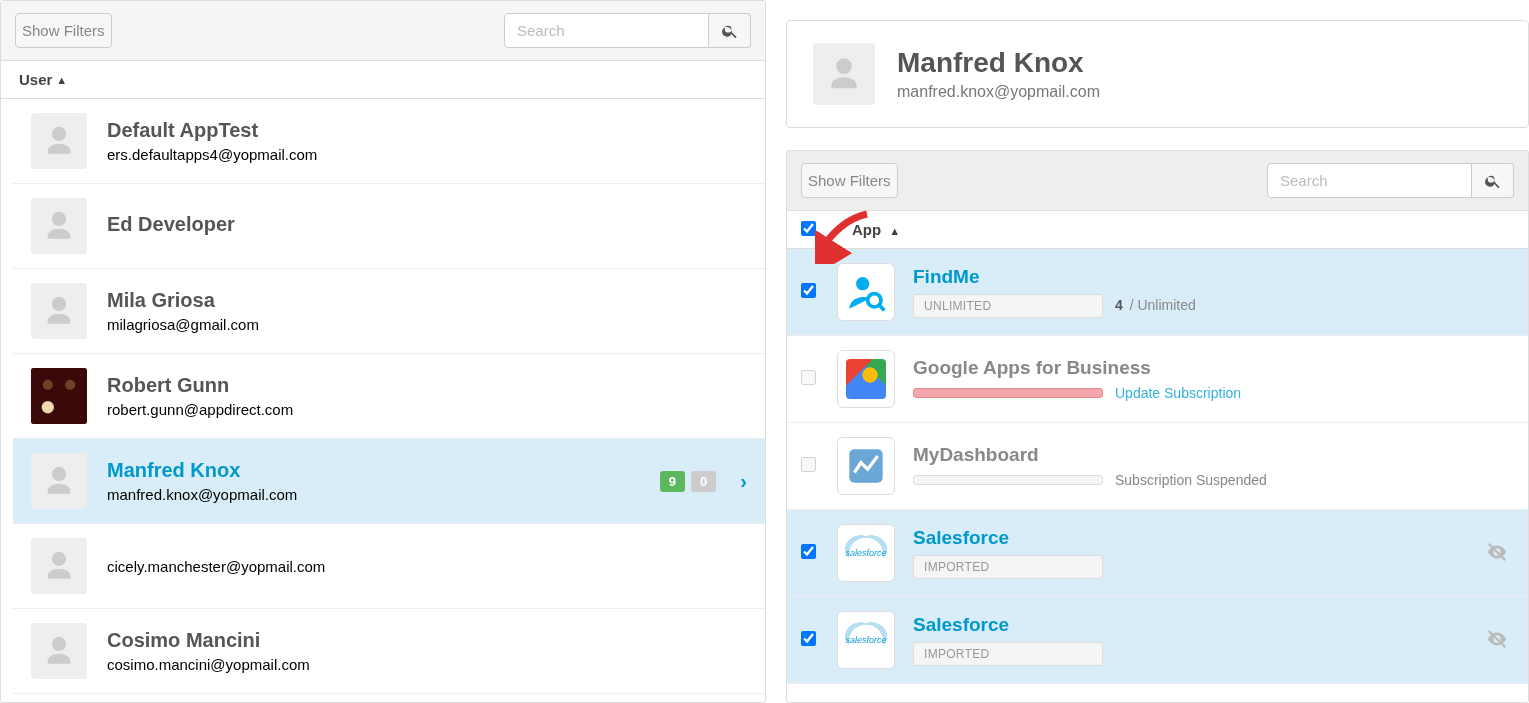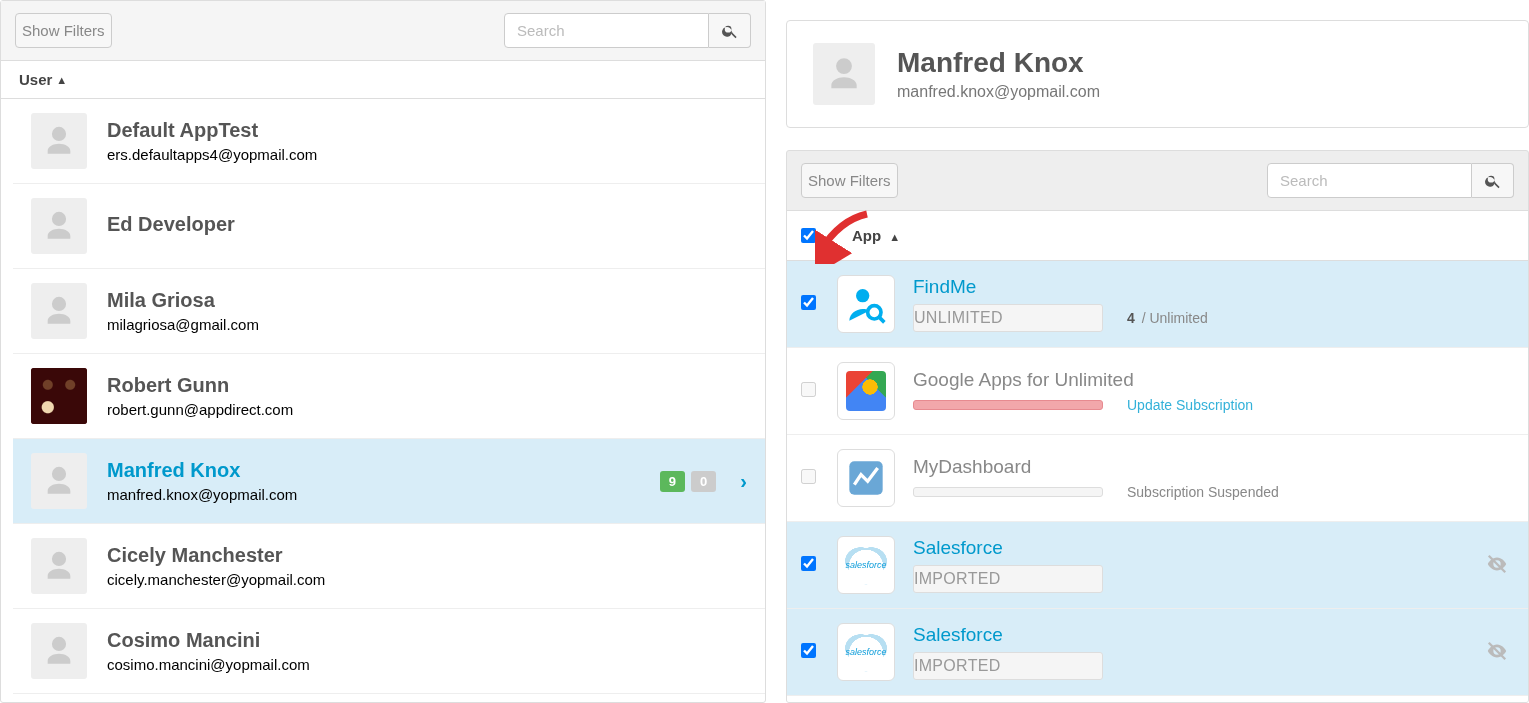--- a/index.html
+++ b/index.html
@@ -171,51 +171,51 @@
     border:1px solid #ddd; background:#eee; border-radius:3px;
     flex:1; display:flex; flex-direction:column; overflow:hidden;
   }
   .apps-toolbar{
     padding:12px 14px;
     display:flex;align-items:center;justify-content:space-between;
   }
   .apps-head{
     background:#fff;
     border-top:1px solid #ddd;border-bottom:1px solid #ddd;
-    padding:16px 14px;
-    display:flex;align-items:center;
+    padding:10px 14px;
+    display:flex;align-items:flex-start;
     font-weight:bold;color:#444;font-size:15px;
     position:relative;
   }
   .apps-head .col-app{margin-left:36px;}
   .apps-list{flex:1;overflow-y:auto;background:#fff;}
   .app-row{
     display:flex;align-items:center;
     padding:14px 14px;
     border-bottom:1px solid #eee;
     gap:18px;
   }
   .app-row.sel{background:#d8edf8;}
   .app-check{width:18px;flex-shrink:0;}
   .app-icon{
     width:58px;height:58px;border:1px solid #ddd;border-radius:6px;
     display:flex;align-items:center;justify-content:center;
     background:#fff;flex-shrink:0;
   }
   .app-body{flex:1;}
-  .app-name{font-size:19px;font-weight:normal;color:#0099cc;margin-bottom:6px;}
+  .app-name{font-size:19px;font-weight:bold;color:#0099cc;margin-bottom:6px;}
   .app-row:not(.sel) .app-name{color:#888;}
   .pill{
     display:inline-block;border:1px solid #ddd;background:#f5f5f5;
-    border-radius:3px;padding:4px 0;font-size:16px;color:#999;
+    border-radius:3px;padding:4px 10px;font-size:12px;color:#999;
     letter-spacing:.3px;
     min-width:190px;
   }
   .pill.red{background:#f2a7ab;border-color:#e78a90;}
-  .meta{color:#888;font-size:14px;margin-left:24px;}
+  .meta{color:#888;font-size:14px;margin-left:12px;}
   .meta b{color:#555;margin-right:3px;}
   .meta a{color:#33b1d9;text-decoration:none;}
   .row-action{color:#bbb;margin-left:auto;margin-right:6px;}
 
   
   .arrow{
     position:absolute;
     left: 28px; top: -3px;
     pointer-events:none;
     z-index:10;
@@ -325,21 +325,20 @@
         </div>
         <span class="chev">›</span>
       </div>
       <div class="user-row">
         <div class="avatar">
           <svg width="34" height="34" viewBox="0 0 24 24">
             <path d="M12 12a5 5 0 1 0-5-5 5 5 0 0 0 5 5zm0 2c-4 0-8 2-8 5v2h16v-2c0-3-4-5-8-5z"></path>
           </svg>
         </div>
         <div class="user-info">
-          <div class="user-name">Cicely Manchester</div>
           <div class="user-email">cicely.manchester@yopmail.com</div>
         </div>
       </div>
       <div class="user-row">
         <div class="avatar">
           <svg width="34" height="34" viewBox="0 0 24 24">
             <path d="M12 12a5 5 0 1 0-5-5 5 5 0 0 0 5 5zm0 2c-4 0-8 2-8 5v2h16v-2c0-3-4-5-8-5z"></path>
           </svg>
         </div>
         <div class="user-info">
@@ -399,21 +398,21 @@
               <path d="M2 22c0-4 4-7 8-7 2 0 3 .4 4 1"></path>
               <circle cx="17" cy="17" r="4" fill="none" stroke="#00aeef" stroke-width="2.2"></circle>
               <line x1="20" y1="20" x2="23" y2="23" stroke="#00aeef" stroke-width="2.2"></line>
             </svg>
           </div>
           <div class="app-body"><div class="app-name">FindMe</div><span class="pill ">UNLIMITED</span><span class="meta"><b>4</b> / Unlimited</span></div>
         </div>
         <div class="app-row">
           <div class="app-check"><input type="checkbox" disabled="" style=""></div>
           <div class="app-icon google"></div>
-          <div class="app-body"><div class="app-name">Google Apps for Unlimited</div><span class="pill red"></span><span class="meta"><a href="#">Update Subscription</a></span></div>
+          <div class="app-body"><div class="app-name">Google Apps for Business</div><span class="pill red"></span><span class="meta"><a href="#">Update Subscription</a></span></div>
         </div>
         <div class="app-row">
           <div class="app-check"><input type="checkbox" disabled="" style=""></div>
           <div class="app-icon dash">
             <svg viewBox="0 0 24 24">
               <rect x="2" y="2" width="20" height="20" rx="3" fill="#6aa7d6"></rect>
               <polyline points="5,16 9,10 13,14 19,6" fill="none" stroke="#fff" stroke-width="2"></polyline>
             </svg>
           </div>
           <div class="app-body"><div class="app-name">MyDashboard</div><span class="pill "></span><span class="meta">Subscription Suspended</span></div>

